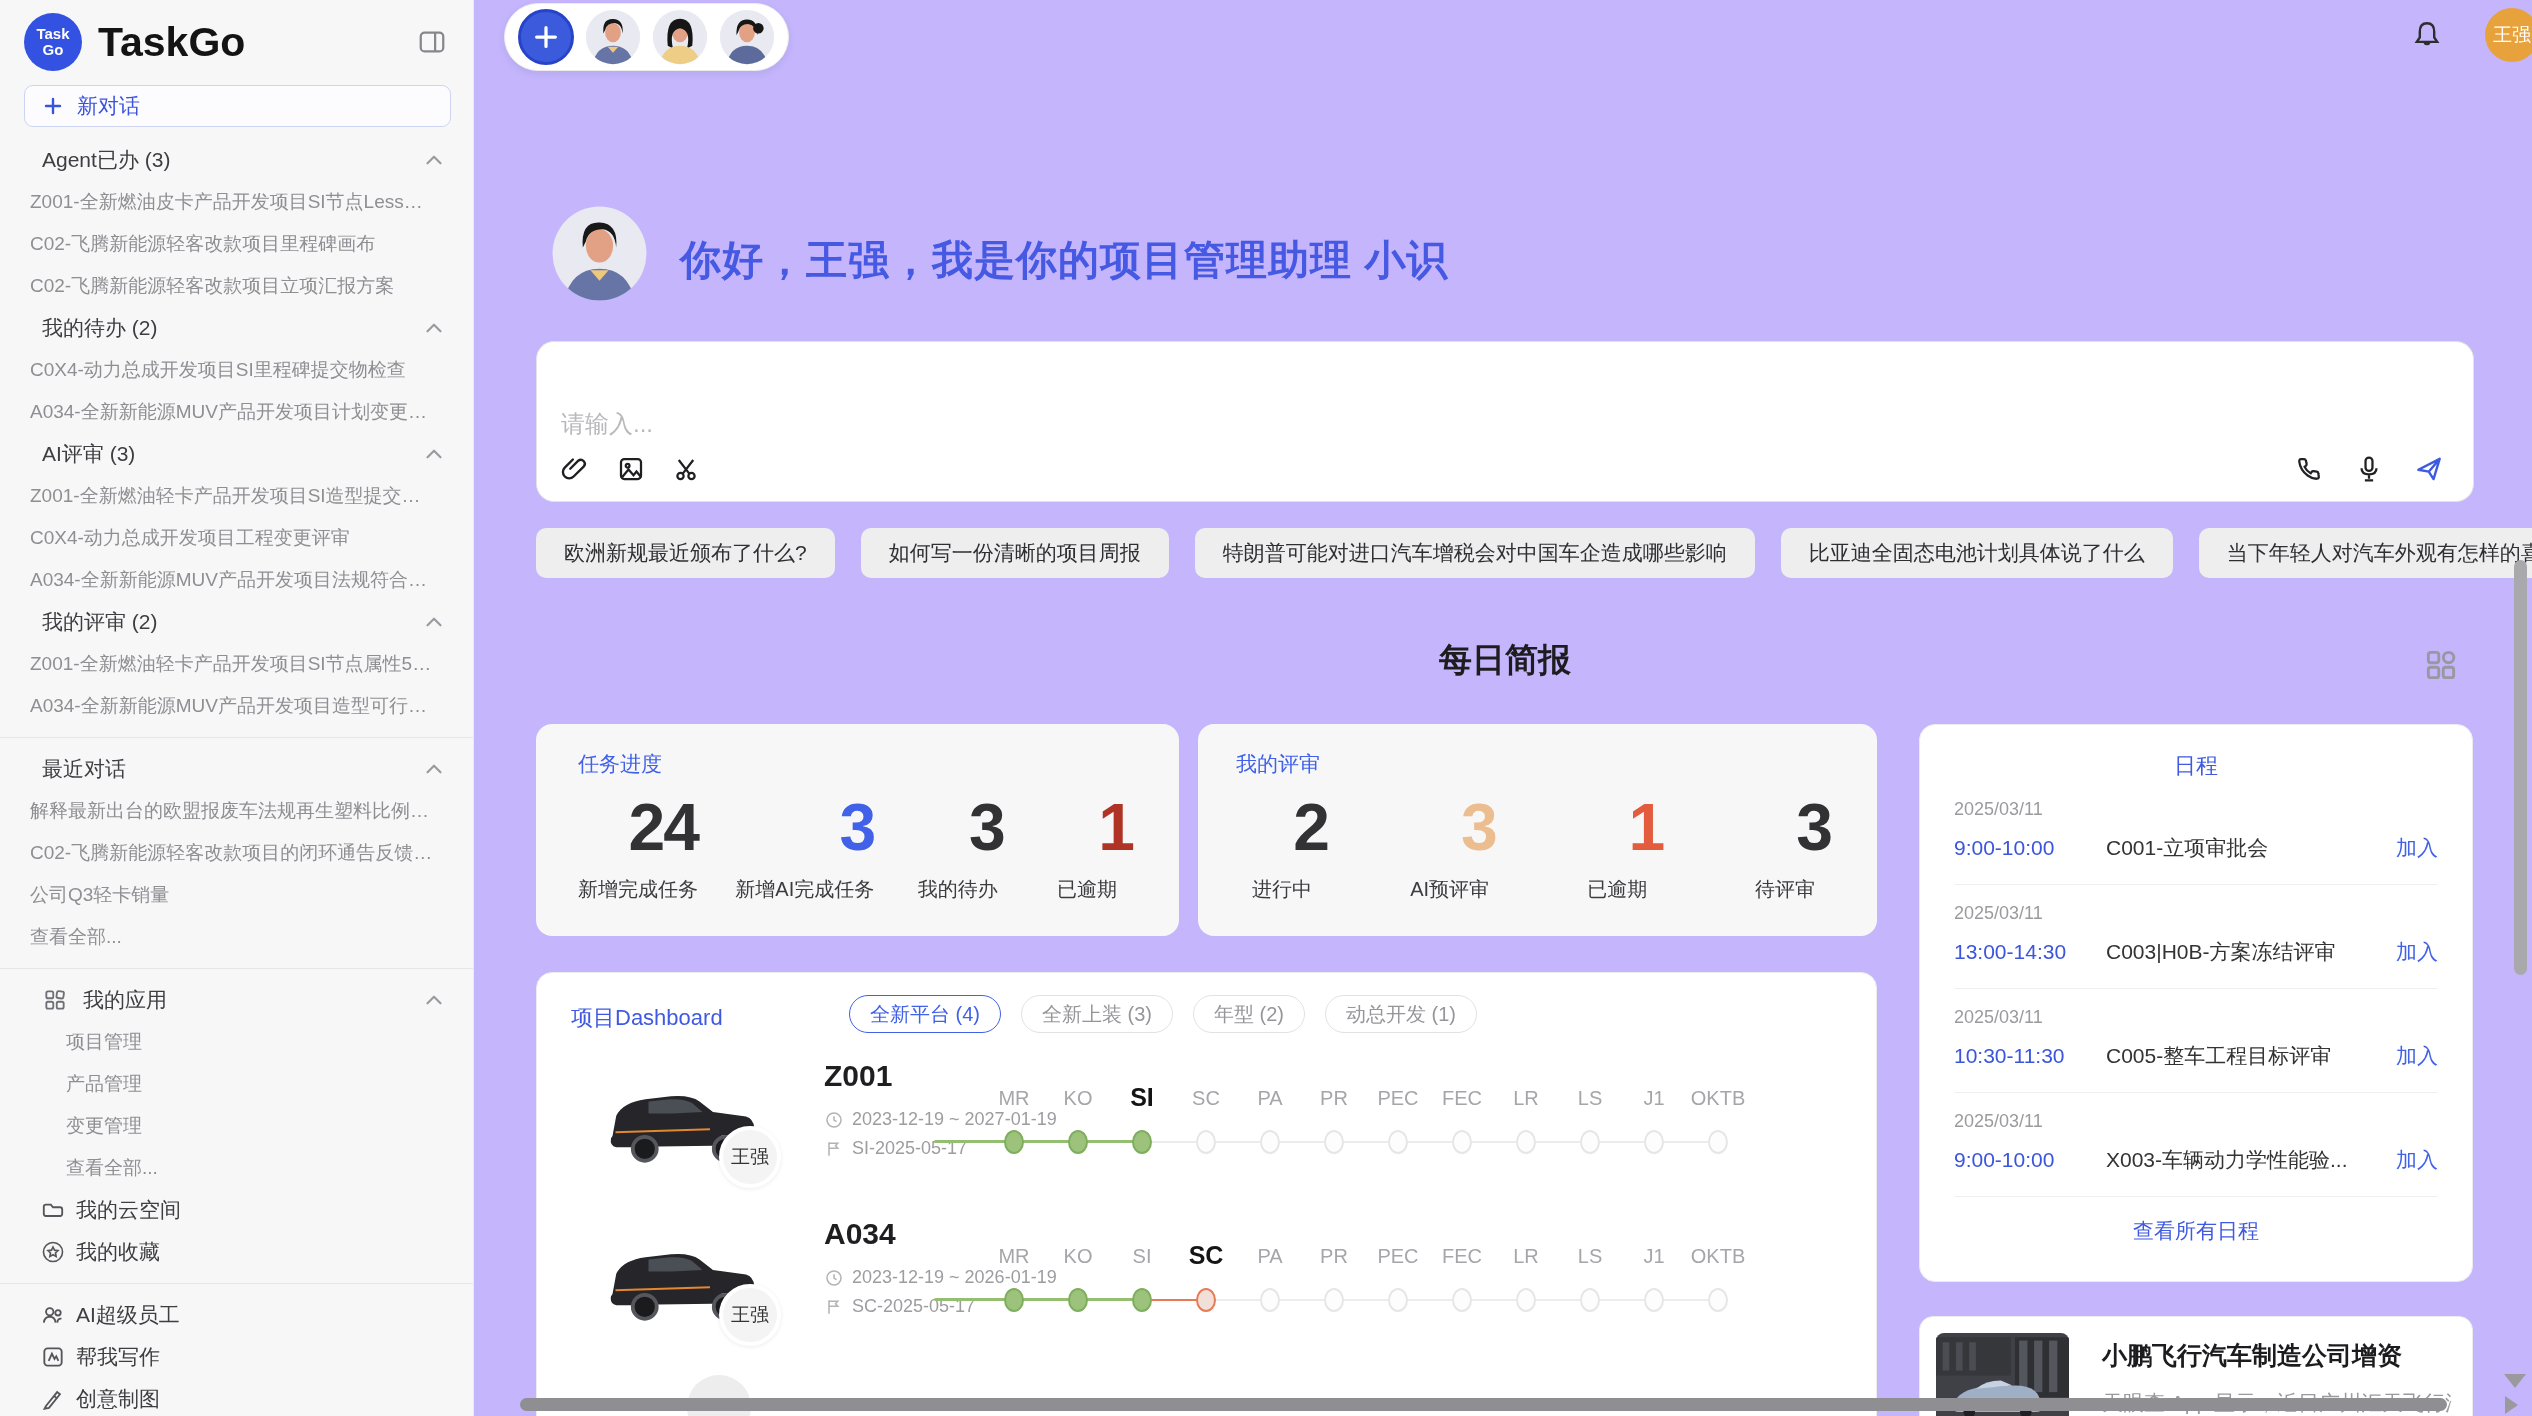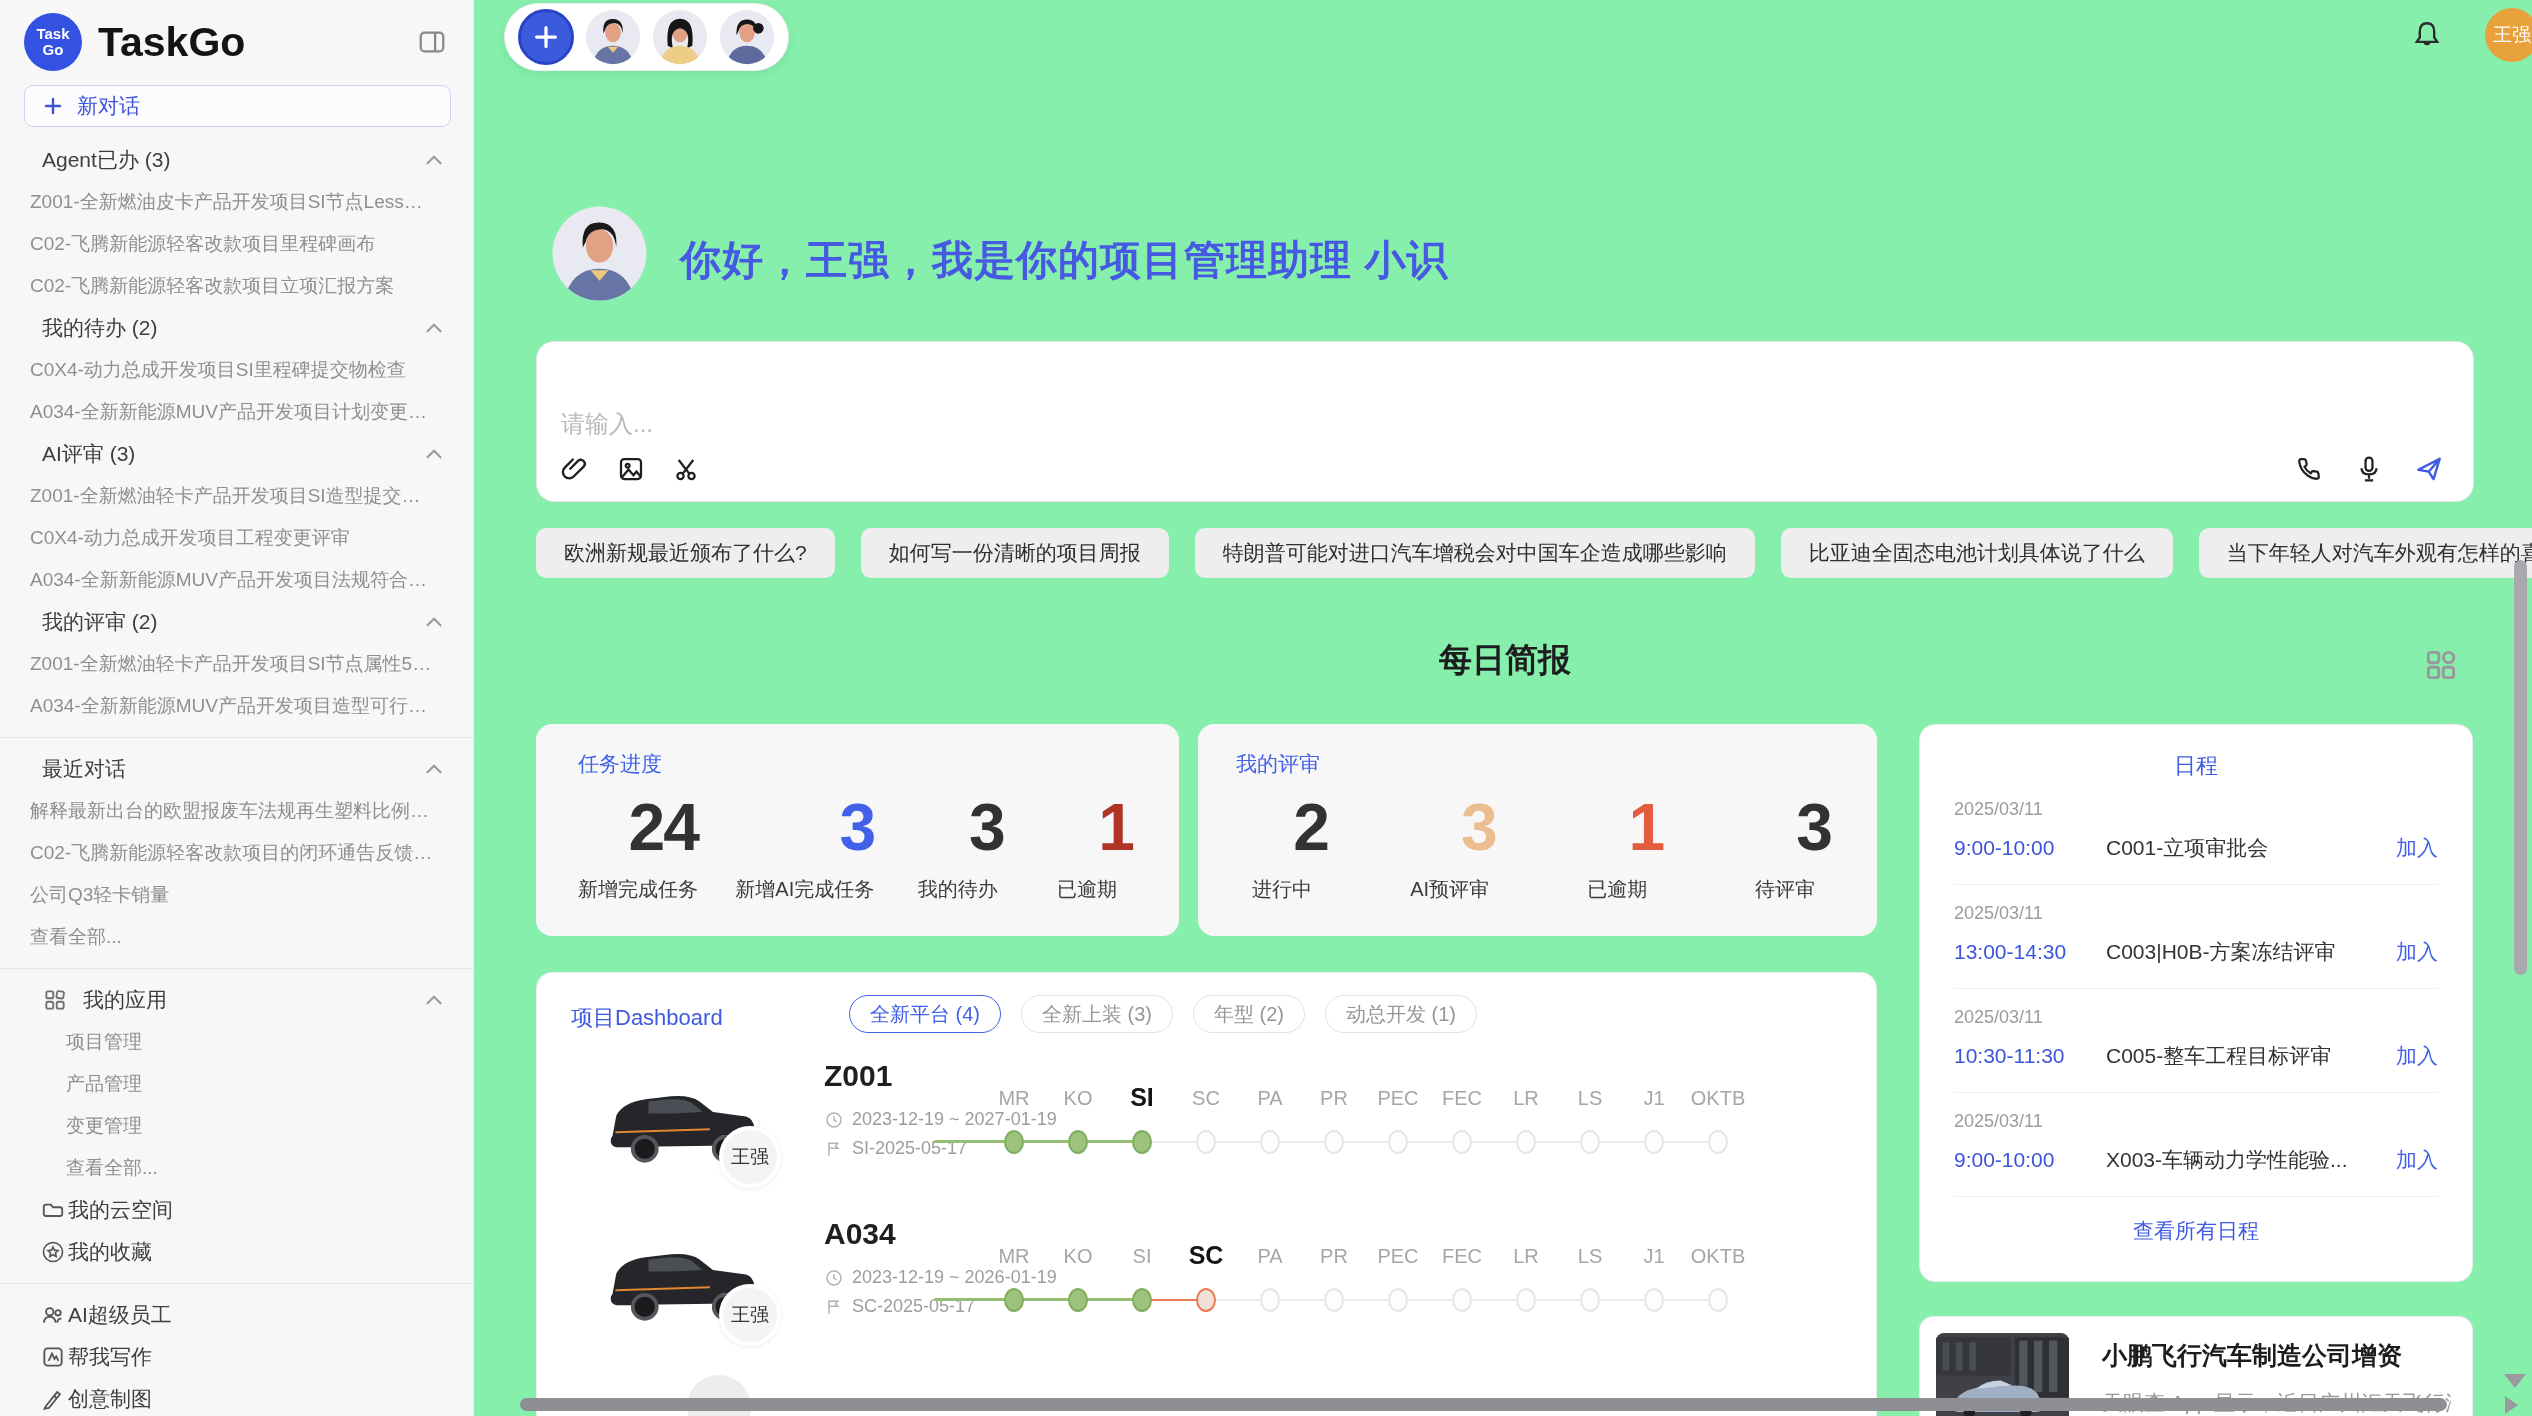--- a/index.html
+++ b/index.html
@@ -17,26 +17,26 @@
   .icon{display:inline-flex;align-items:center;justify-content:center;}
   .panel-toggle{width:34px;height:34px;}
   .new-chat-btn{margin:6px 22px 12px 24px;height:42px;border:1px solid #ccd4f1;background:#fcfcfe;border-radius:9px;
     display:flex;align-items:center;gap:12px;padding:0 16px;color:#3b53db;font-size:21px;cursor:pointer;}
   .row{height:42px;display:flex;align-items:center;margin-left:12px;}
   .sec-head{justify-content:space-between;padding:0 26px 0 30px;font-size:21px;color:#3e3e42;}
   .sec-head .chev{width:26px;height:26px;}
   .side-item{padding:0 40px 0 30px;font-size:19px;color:#8f8f93;white-space:nowrap;overflow:hidden;text-overflow:ellipsis;display:block;line-height:42px;cursor:pointer;}
   .app-sub{padding-left:66px;}
   .side-divider{height:1px;background:#e6e6e9;margin:10px 0;}
-  .side-link{gap:2px;padding:0 26px 0 28px;font-size:21px;color:#3e3e42;cursor:pointer;}
+  .side-link{gap:10px;padding:0 26px 0 28px;font-size:21px;color:#3e3e42;cursor:pointer;}
   .side-link .icon{width:26px;height:26px;}
   .apps-head-left{display:flex;align-items:center;gap:15px;}
 
   
-  .main{position:absolute;left:474px;top:0;width:2058px;height:1416px;background:#86efac;}
+  .main{position:absolute;left:474px;top:0;width:2058px;height:1416px;background:#c4b5fd;}
   .abs{position:absolute;}
 
   .top-pill{left:30px;top:3px;height:68px;border-radius:35px;background:#fff;border:1px solid #ececee;
     box-shadow:0 3px 8px rgba(0,0,0,.07);display:flex;align-items:center;gap:11px;padding:0 13px;}
   .pill-plus{width:56px;height:56px;border-radius:50%;background:#3b5bdc;border:3px solid #2743c8;display:flex;align-items:center;justify-content:center;cursor:pointer;}
   .avatar-sm{width:56px;height:56px;border-radius:50%;overflow:hidden;cursor:pointer;flex:0 0 auto;}
   .bell{left:1935px;top:17px;width:36px;height:36px;cursor:pointer;}
   .user-avatar{left:2011px;top:8px;width:54px;height:54px;border-radius:50%;background:#e8a23c;color:#fff;
     display:flex;align-items:center;justify-content:center;font-size:19px;cursor:pointer;}
 

